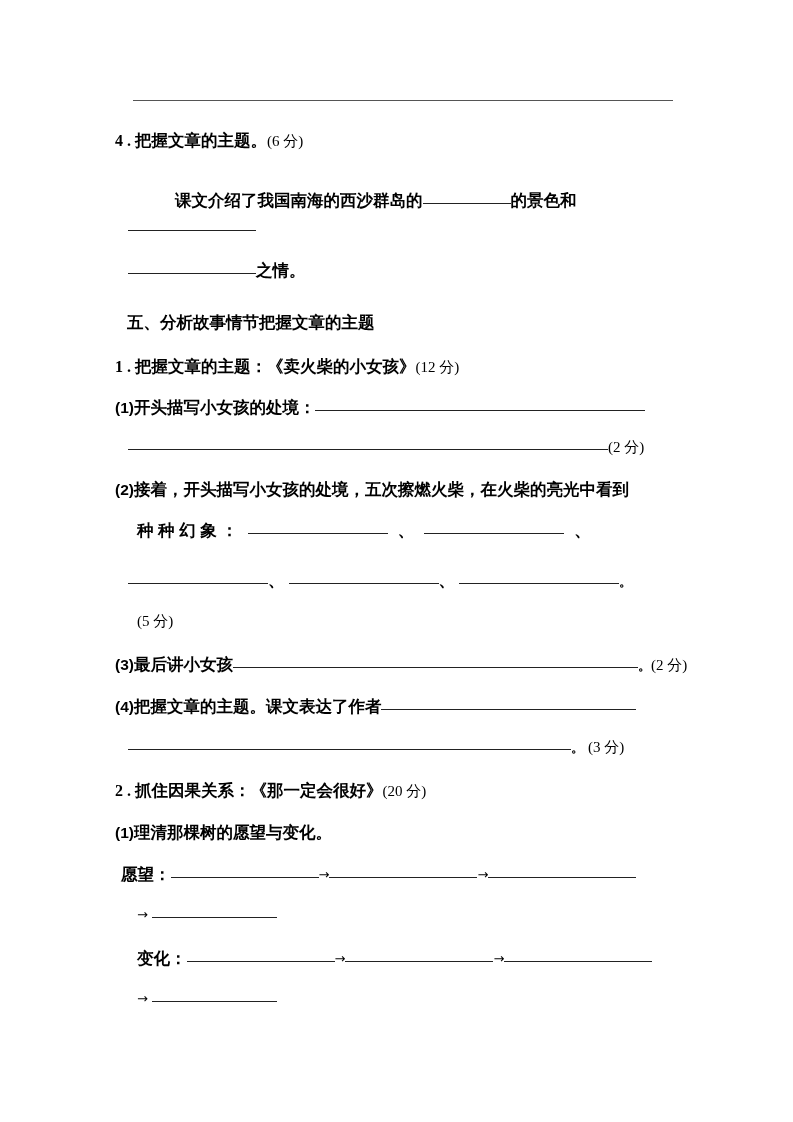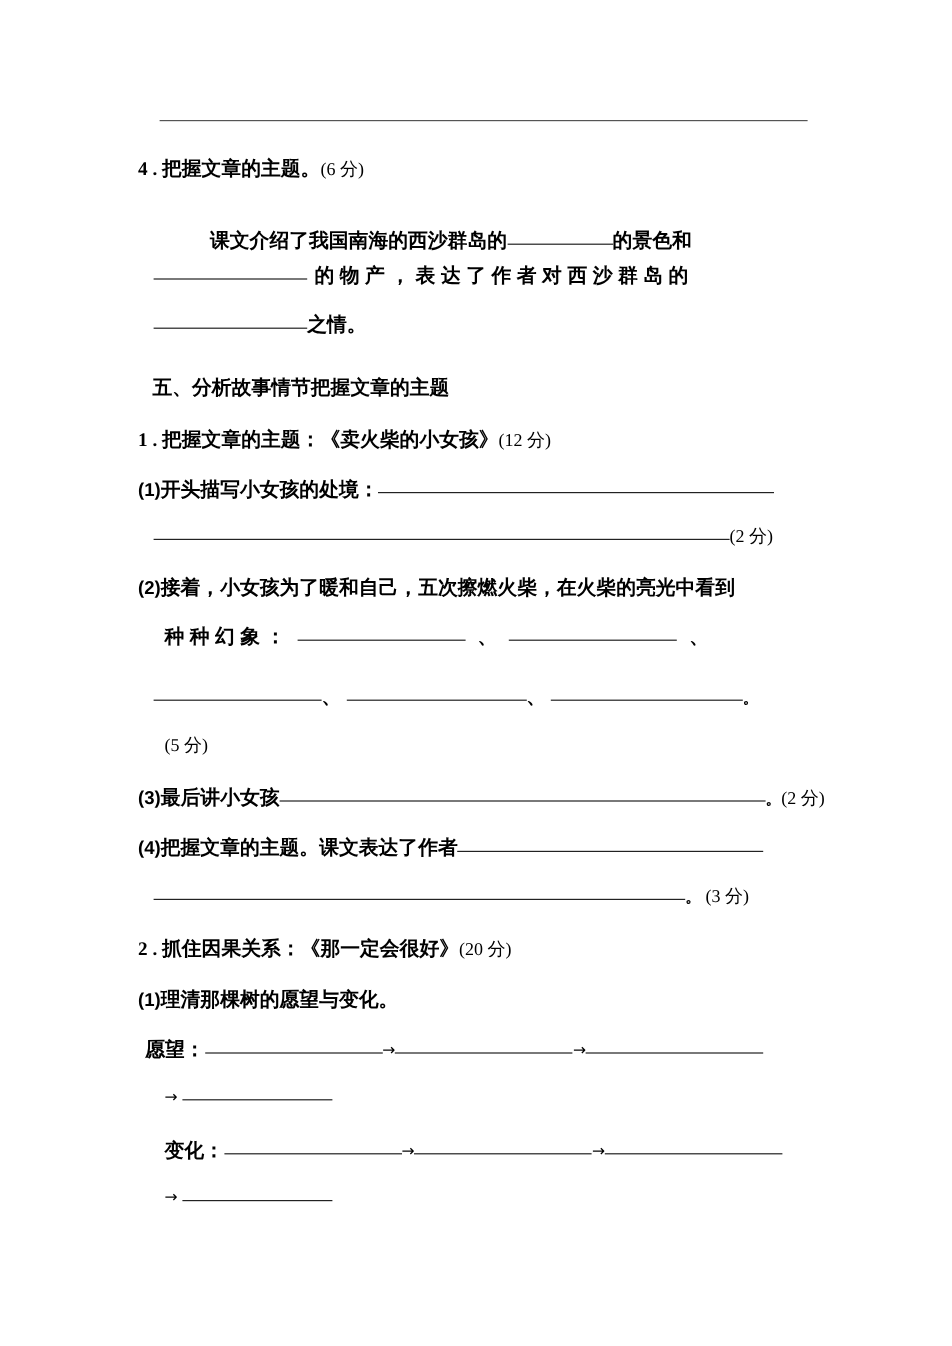--- a/index.html
+++ b/index.html
@@ -84,21 +84,21 @@
 
     <div class="row" style="top:30px;">
       <span class="num">4</span><span class="num" style="padding:0 4px;">.</span><span class="cn">把握文章的主题。</span><span class="score">(6 分)</span>
     </div>
 
     <div class="row" style="top:90px; left:60px;">
       <span class="cn">课文介绍了我国南海的西沙群岛的</span><span class="rule" style="width:88px;"></span><span class="cn">的景色和</span>
     </div>
 
     <div class="row" style="top:119px; left:0px;">
-      <span class="rule" style="width:128px; margin-left:13px;"></span><span class="cn" style="padding-left:6px;">的 物 产 ， 表 达 了 作 者 对 西 沙 群 岛 的</span>
+      <span class="rule" style="width:128px; margin-left:13px;"></span>
     </div>
 
     <div class="row" style="top:160px; left:0px;">
       <span class="rule" style="width:128px; margin-left:13px;"></span><span class="cn">之情。</span>
     </div>
 
     <div class="row" style="top:212px;margin-left:12px;">
       <span class="cn">五、分析故事情节把握文章的主题</span>
     </div>
 
@@ -107,21 +107,21 @@
     </div>
 
     <div class="row" style="top:297px;">
       <span class="cn" style="font-size:15.5px;">(1)</span><span class="cn">开头描写小女孩的处境：</span><span class="rule" style="width:330px;"></span>
     </div>
     <div class="row" style="top:338px; left:0px;">
       <span class="rule" style="width:480px; margin-left:13px;"></span><span class="score">(2 分)</span>
     </div>
 
     <div class="row" style="top:379px;">
-      <span class="cn" style="font-size:15.5px;">(2)</span><span class="cn">接着，小女孩为了暖和自己，五次擦燃火柴，在火柴的亮光中看到</span>
+      <span class="cn" style="font-size:15.5px;">(2)</span><span class="cn">接着，开头描写小女孩的处境，五次擦燃火柴，在火柴的亮光中看到</span>
     </div>
 
     <div class="row" style="top:420px; left:22px;">
       <span class="cn">种 种 幻 象 ：</span><span class="rule" style="width:140px; margin-left:10px;"></span><span class="cn" style="padding:0 10px;">、</span><span class="rule" style="width:140px;"></span><span class="cn" style="padding-left:10px;">、</span>
     </div>
 
     <div class="row" style="top:470px; left:13px;">
       <span class="rule" style="width:140px;"></span><span class="cn">、</span><span class="rule" style="width:150px; margin-left:4px;"></span><span class="cn">、</span><span class="rule" style="width:160px; margin-left:4px;"></span><span class="cn" style="font-size:13px;">。</span>
     </div>
 

